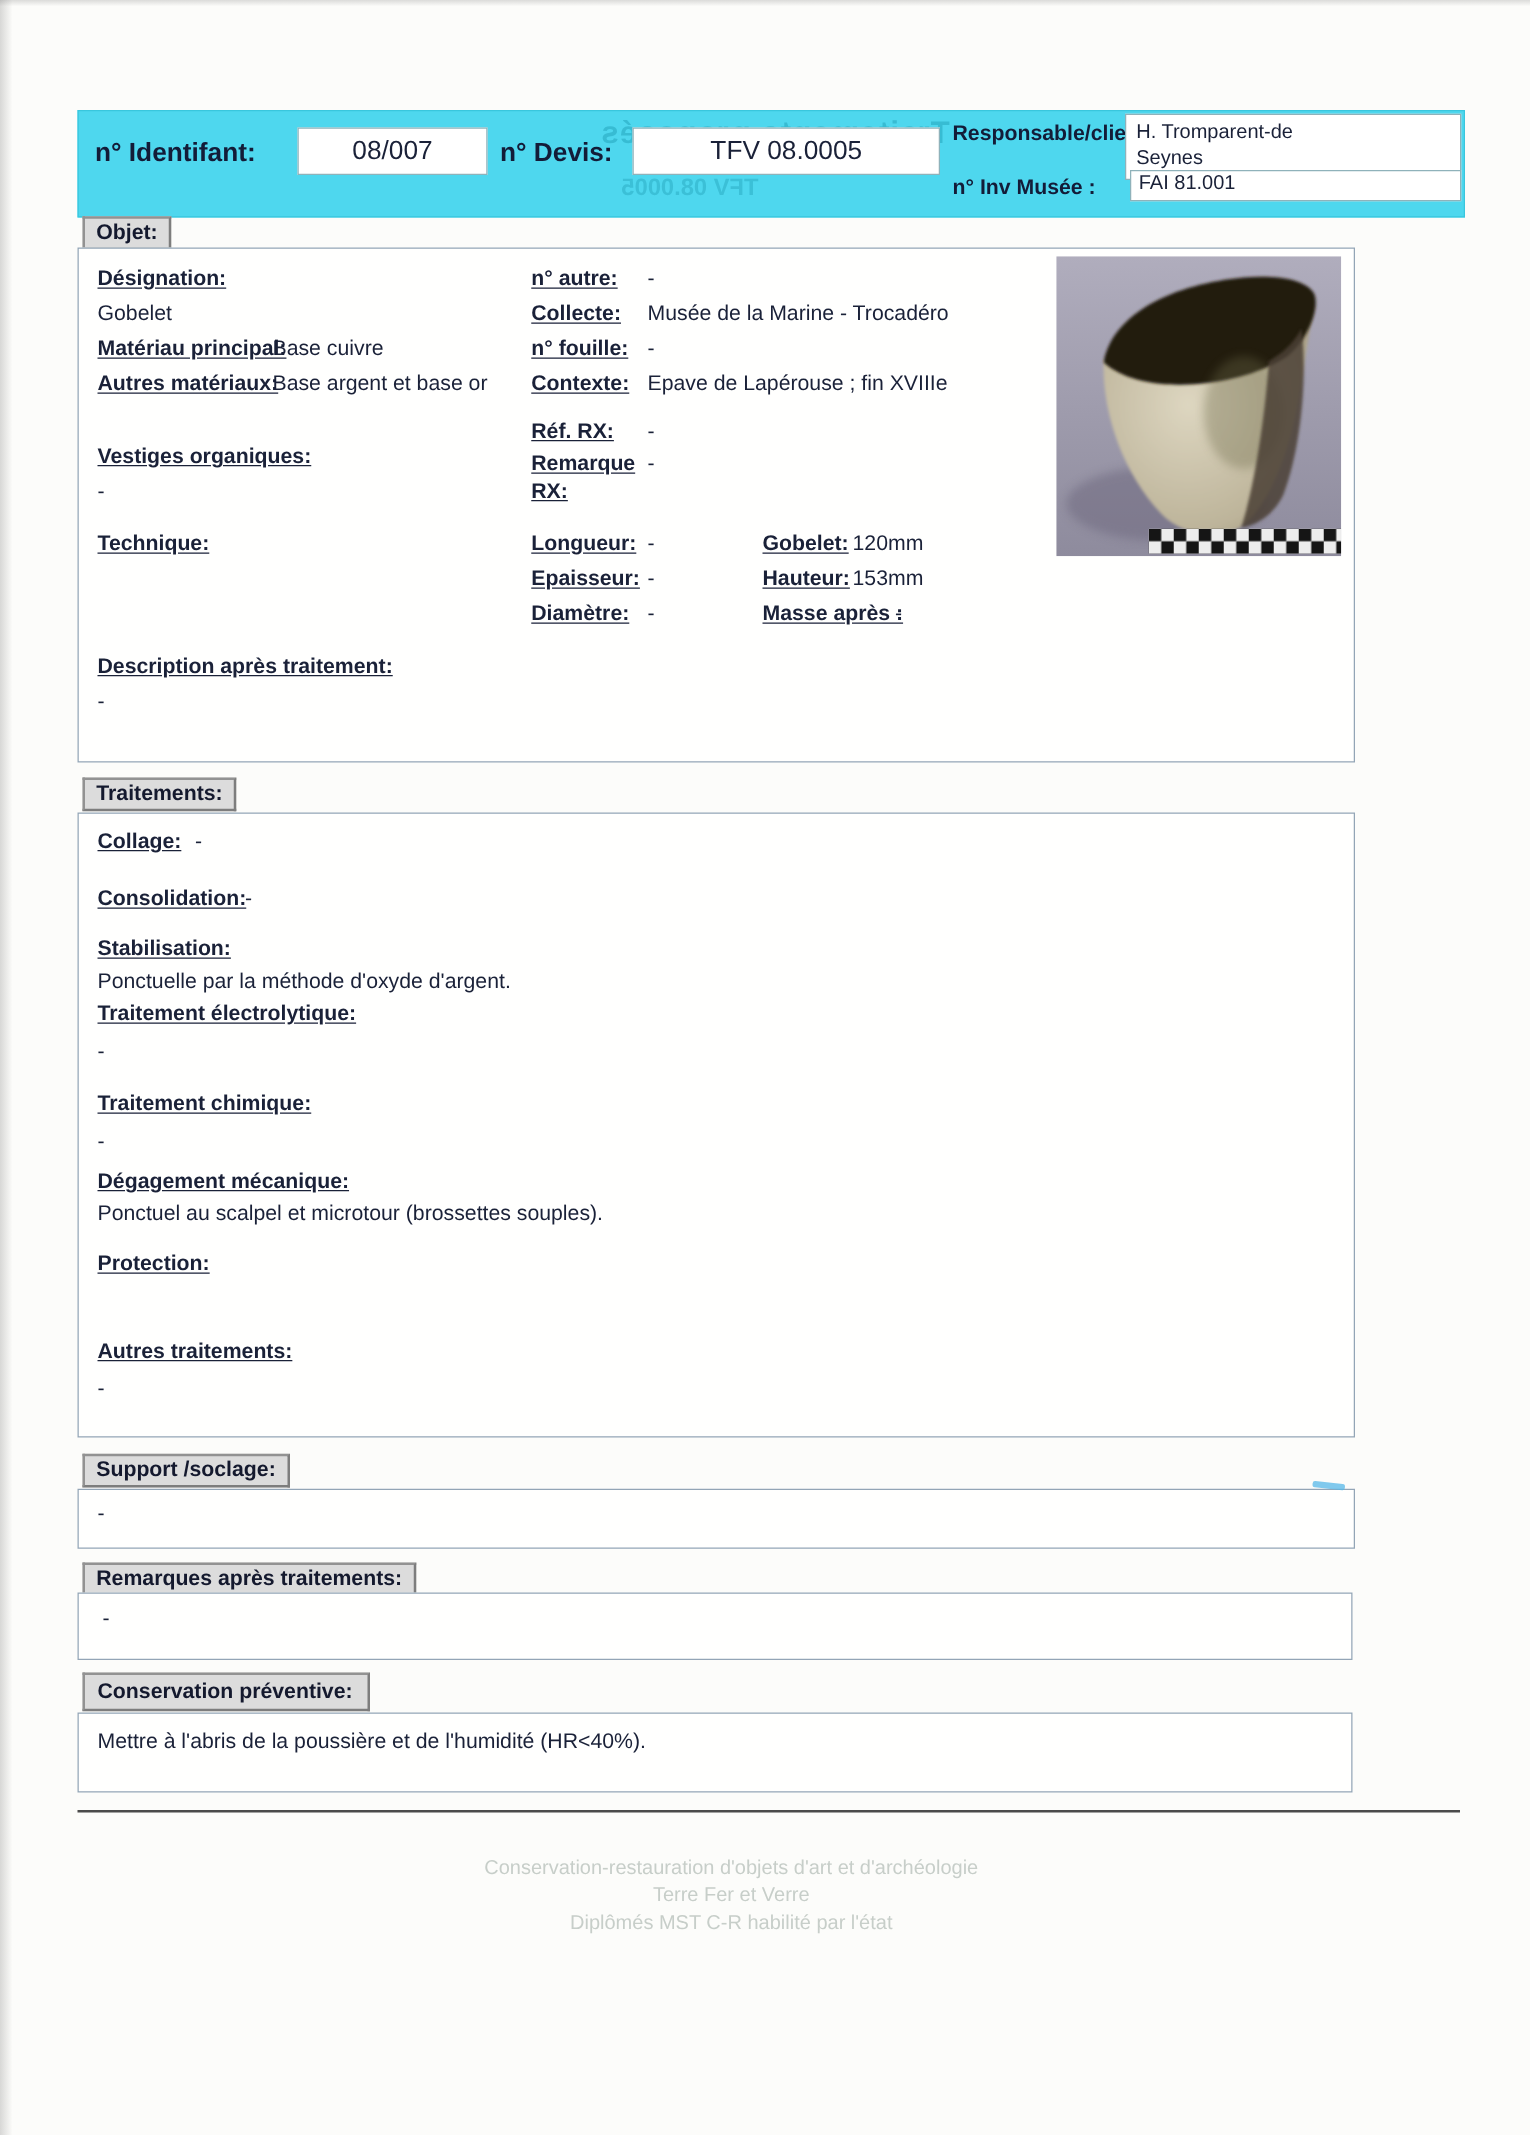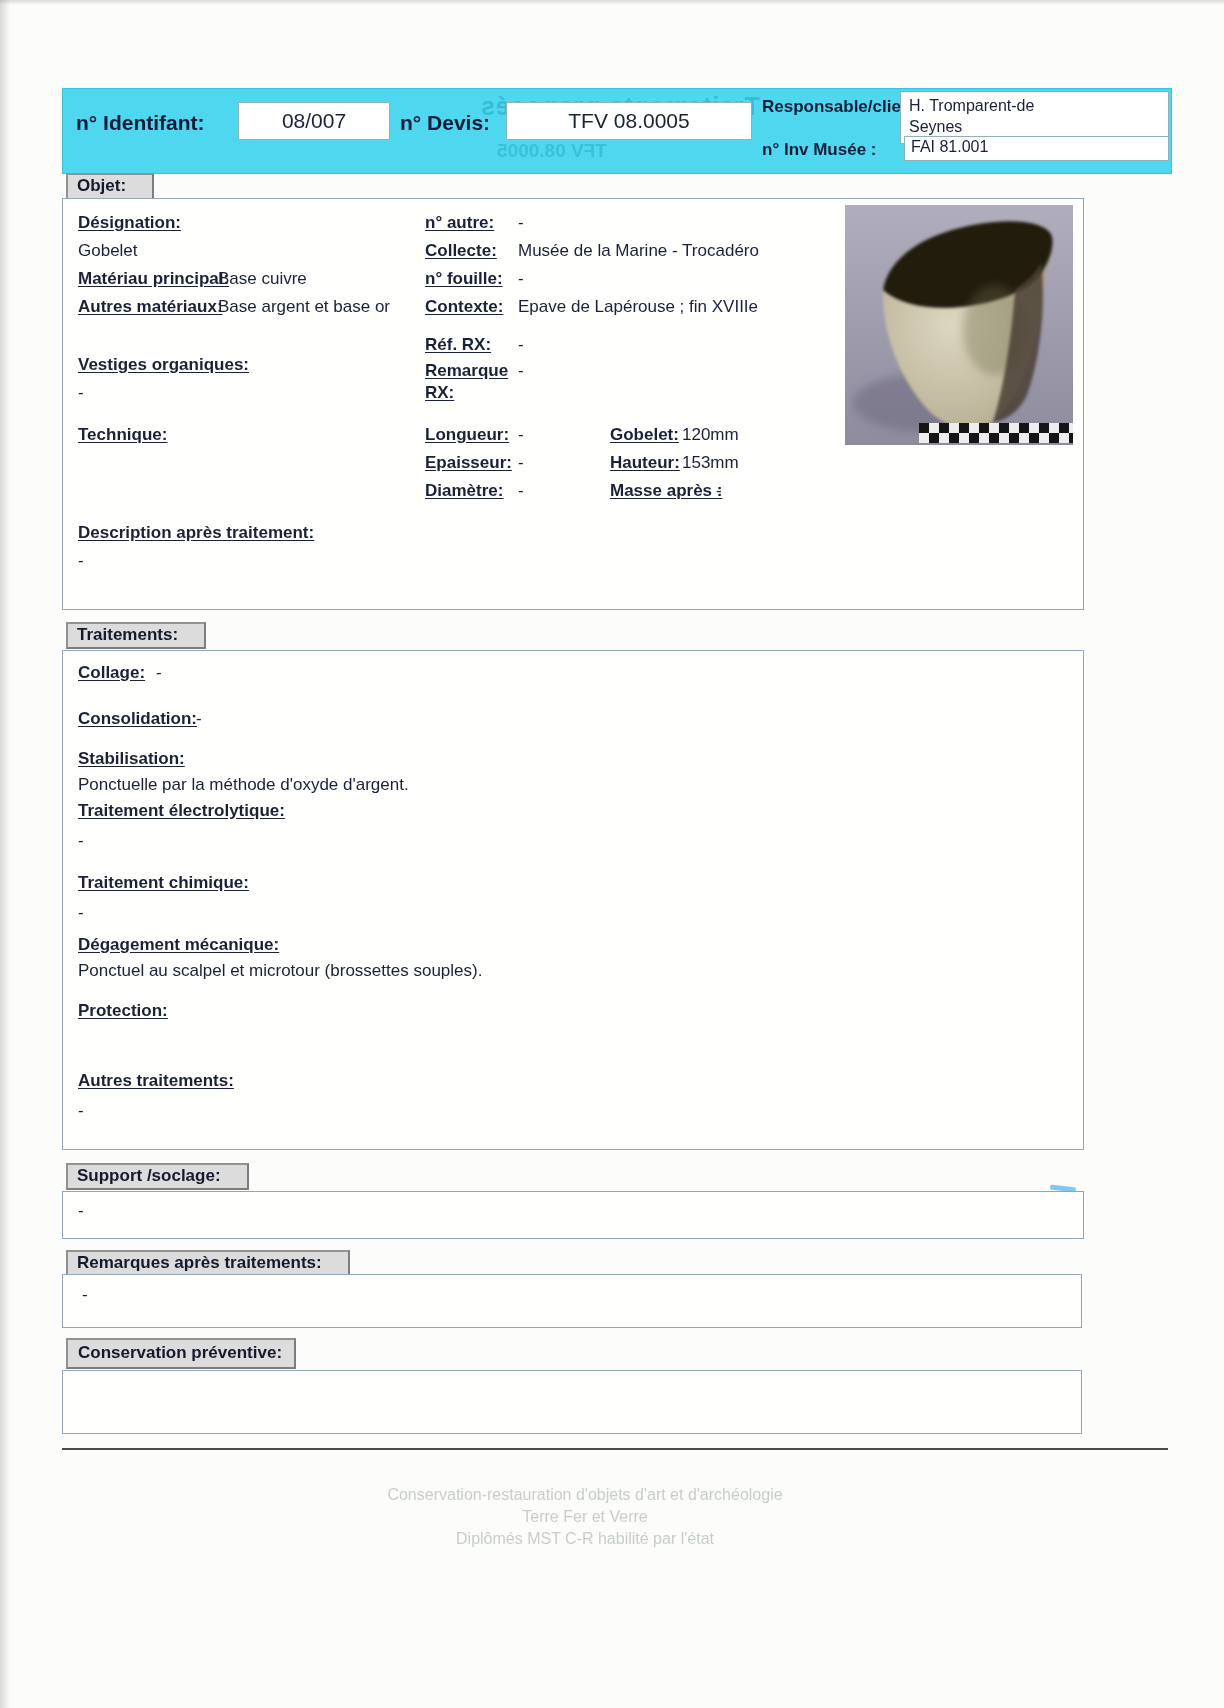--- a/index.html
+++ b/index.html
@@ -25,21 +25,21 @@
     display:flex;align-items:center;justify-content:center;
   }
   .wbox.leftalign{justify-content:flex-start;align-items:flex-start;}
   .ghost{
     position:absolute;transform:scaleX(-1);color:#1d9cb4;white-space:nowrap;
     font-weight:700;pointer-events:none;
   }
   .seclbl{
     position:absolute;background:#dcdcdc;border:2px solid #929292;
     border-right-color:#7d7d7d;border-bottom-color:#7d7d7d;
-    font-size:17px;font-weight:700;color:#14192e;padding:1px 26px 2px 9px;white-space:nowrap;
+    font-size:17px;font-weight:700;color:#14192e;padding:1px 9px 2px 9px;white-space:nowrap;
   }
   .secbox{position:absolute;background:#fffffe;border:1px solid #93a5b6;}
   .divider{position:absolute;left:62px;top:1448px;width:1106px;height:2px;background:#2b2b2b;opacity:.85;}
   .footer{
     position:absolute;left:20px;top:1484px;width:1130px;text-align:center;
     color:#c7cec9;font-size:16px;line-height:22px;
   }
   .scan-left{position:absolute;left:0;top:0;width:10px;height:1708px;
     background:linear-gradient(to right,rgba(120,120,120,.28),rgba(120,120,120,0));}
   .scan-top{position:absolute;left:0;top:0;width:1224px;height:5px;
@@ -201,20 +201,21 @@
   <div class="secbox" style="left:62px;top:1191px;width:1020px;height:46px;"></div>
   <span class="t" style="left:78px;top:1200px;">-</span>
   <div class="artifact-blue"></div>
 
   <div class="seclbl" style="left:66px;top:1250px;">Remarques après traitements:</div>
   <div class="secbox" style="left:62px;top:1274px;width:1018px;height:52px;"></div>
   <span class="t" style="left:82px;top:1284px;">-</span>
 
   <div class="seclbl" style="left:66px;top:1338px;padding:3px 12px 4px 10px;">Conservation préventive:</div>
   <div class="secbox" style="left:62px;top:1370px;width:1018px;height:62px;"></div>
+  <span class="t" style="left:78px;top:1382px;">Mettre à l'abris de la poussière et de l'humidité (HR&lt;40%).</span>
 
   <div class="divider"></div>
 
   <div class="footer">
     <div>Conservation-restauration d'objets d'art et d'archéologie</div>
     <div>Terre Fer et Verre</div>
     <div>Diplômés MST C-R habilité par l'état</div>
   </div>
 
 </div>

